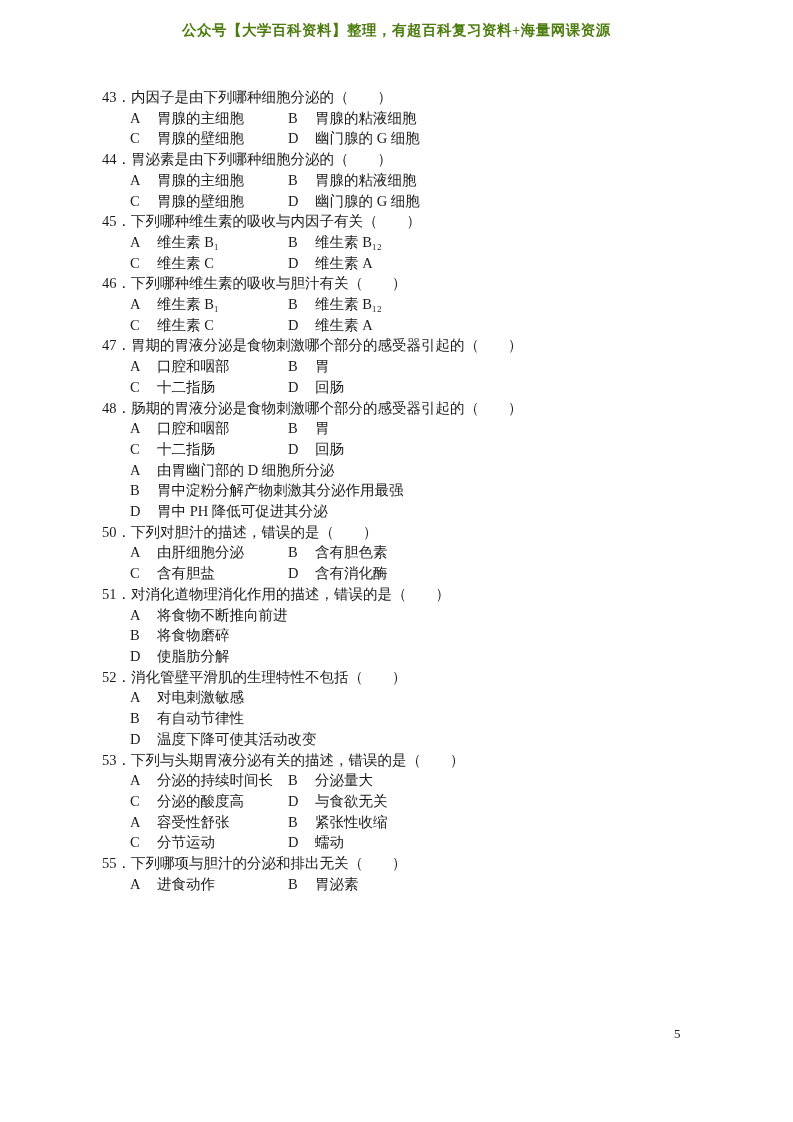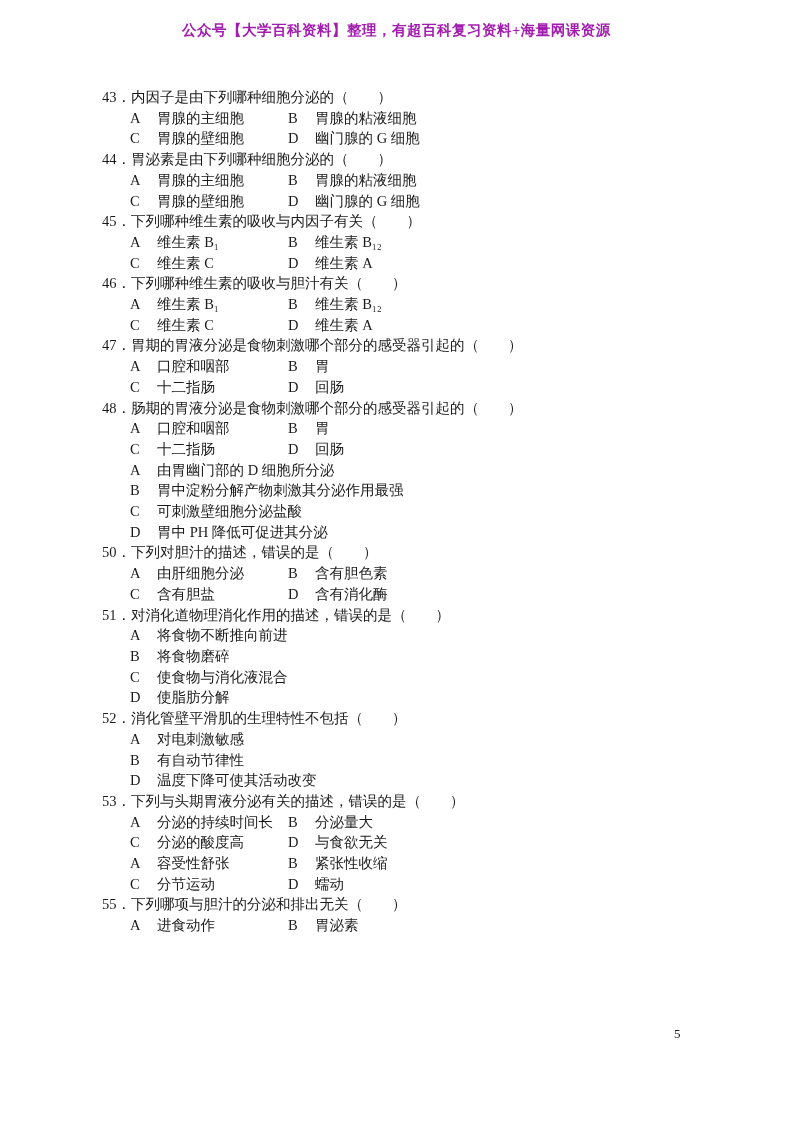--- a/index.html
+++ b/index.html
@@ -53,21 +53,21 @@
     position: absolute;
     top: 1026px;
     left: 674px;
     font-size: 13px;
   }
 </style>
 </head>
 <body>
 
 <div class="page" style="color: rgb(26, 26, 26); background: rgb(255, 255, 255);">
-  <div class="doc-header" style="color: #a21caf;">公众号【大学百科资料】整理，有超百科复习资料+海量网课资源</div>
+  <div class="doc-header" style="color: #4d7c0f;">公众号【大学百科资料】整理，有超百科复习资料+海量网课资源</div>
 
   <div class="content">
       <div class="question">
         <div class="q-line"><span class="q-num">43．</span><span class="q-text">内因子是由下列哪种细胞分泌的（　　）</span></div>
         <div class="opt-row">
           <span class="opt-cell"><span class="opt-label">A</span><span class="opt-text">胃腺的主细胞</span></span>
           <span class="opt-cell"><span class="opt-label">B</span><span class="opt-text">胃腺的粘液细胞</span></span>
         </div>
         <div class="opt-row">
           <span class="opt-cell"><span class="opt-label">C</span><span class="opt-text">胃腺的壁细胞</span></span>
@@ -130,23 +130,20 @@
         </div>
       </div>
       <div class="question">
         <div class="opt-row">
           <span class="opt-cell"><span class="opt-label">A</span><span class="opt-text">由胃幽门部的 D 细胞所分泌</span></span>
         </div>
         <div class="opt-row">
           <span class="opt-cell"><span class="opt-label">B</span><span class="opt-text">胃中淀粉分解产物刺激其分泌作用最强</span></span>
         </div>
         <div class="opt-row">
-          <span class="opt-cell"><span class="opt-label">C</span><span class="opt-text">可刺激壁细胞分泌盐酸</span></span>
-        </div>
-        <div class="opt-row">
           <span class="opt-cell"><span class="opt-label">D</span><span class="opt-text">胃中 PH 降低可促进其分泌</span></span>
         </div>
       </div>
       <div class="question">
         <div class="q-line"><span class="q-num">50．</span><span class="q-text">下列对胆汁的描述，错误的是（　　）</span></div>
         <div class="opt-row">
           <span class="opt-cell"><span class="opt-label">A</span><span class="opt-text">由肝细胞分泌</span></span>
           <span class="opt-cell"><span class="opt-label">B</span><span class="opt-text">含有胆色素</span></span>
         </div>
         <div class="opt-row">
@@ -156,23 +153,20 @@
       </div>
       <div class="question">
         <div class="q-line"><span class="q-num">51．</span><span class="q-text">对消化道物理消化作用的描述，错误的是（　　）</span></div>
         <div class="opt-row">
           <span class="opt-cell"><span class="opt-label">A</span><span class="opt-text">将食物不断推向前进</span></span>
         </div>
         <div class="opt-row">
           <span class="opt-cell"><span class="opt-label">B</span><span class="opt-text">将食物磨碎</span></span>
         </div>
         <div class="opt-row">
-          <span class="opt-cell"><span class="opt-label">C</span><span class="opt-text">使食物与消化液混合</span></span>
-        </div>
-        <div class="opt-row">
           <span class="opt-cell"><span class="opt-label">D</span><span class="opt-text">使脂肪分解</span></span>
         </div>
       </div>
       <div class="question">
         <div class="q-line"><span class="q-num">52．</span><span class="q-text">消化管壁平滑肌的生理特性不包括（　　）</span></div>
         <div class="opt-row">
           <span class="opt-cell"><span class="opt-label">A</span><span class="opt-text">对电刺激敏感</span></span>
         </div>
         <div class="opt-row">
           <span class="opt-cell"><span class="opt-label">B</span><span class="opt-text">有自动节律性</span></span>

